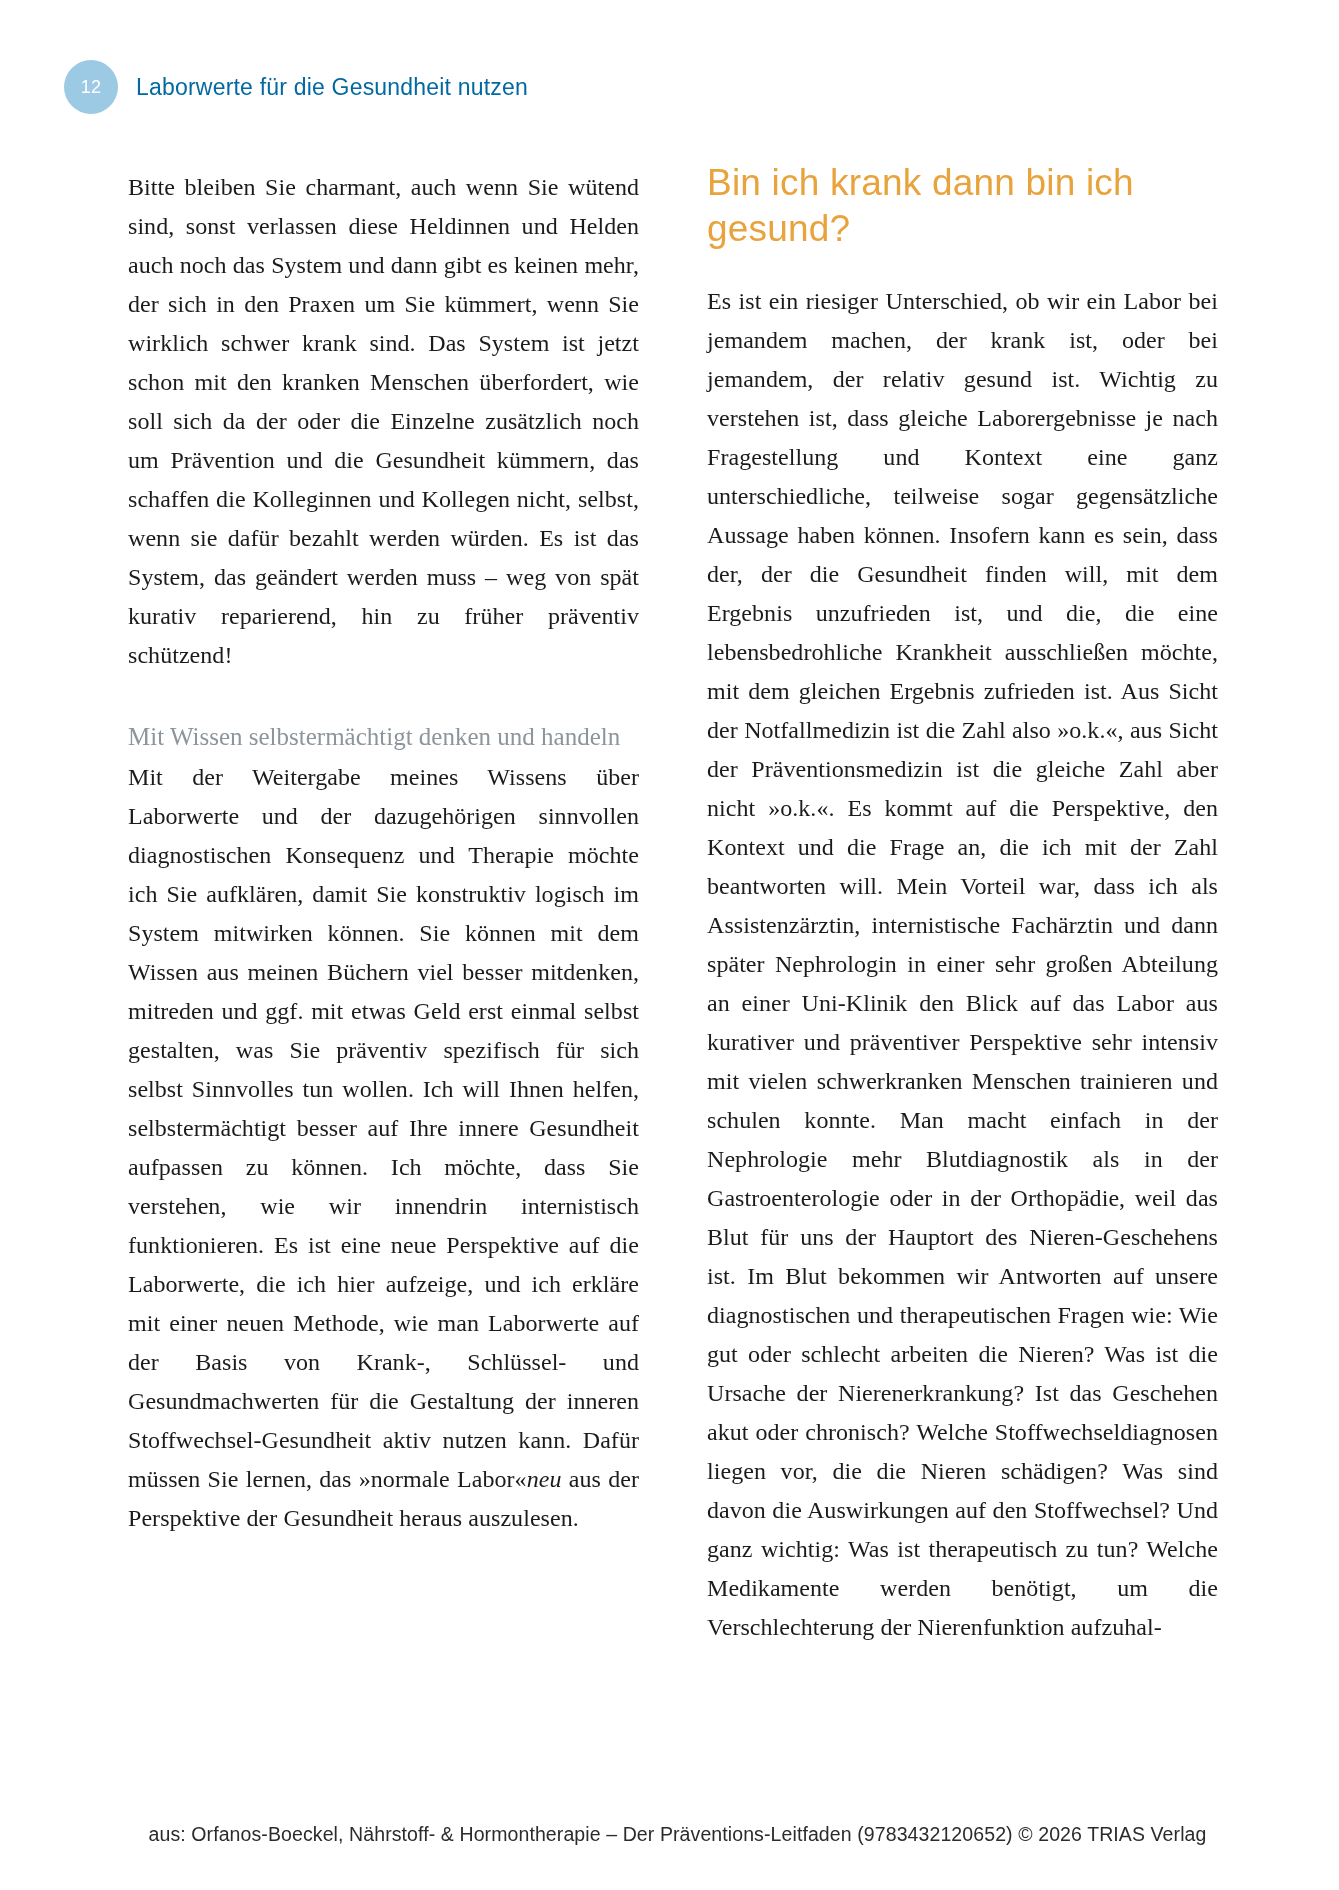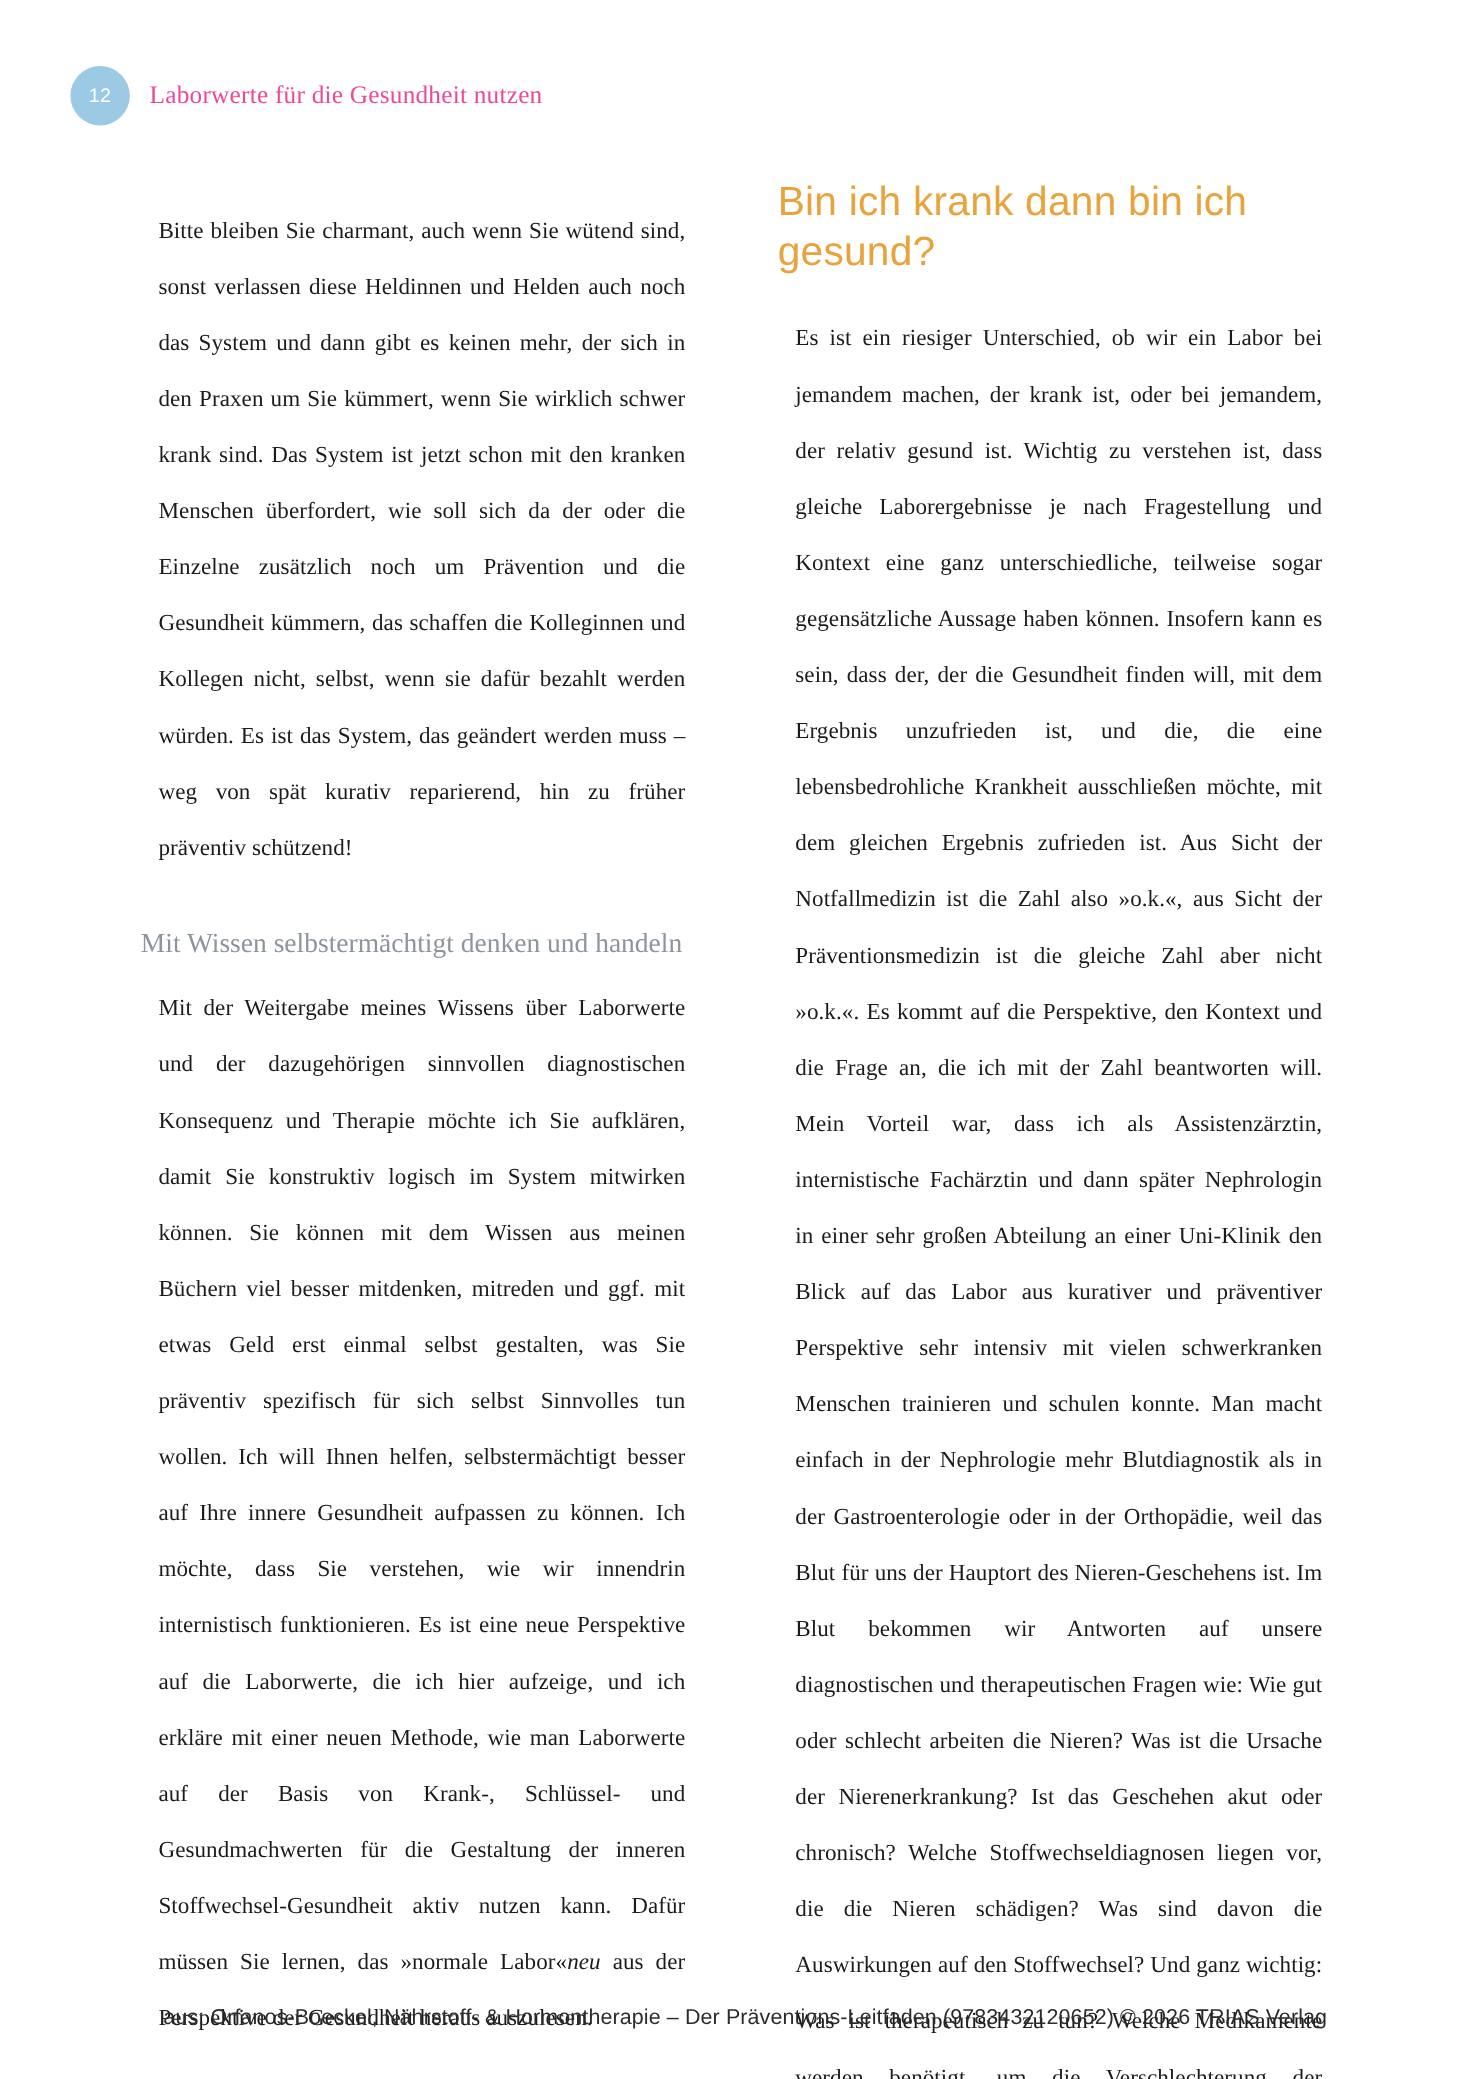--- a/index.html
+++ b/index.html
@@ -37,43 +37,43 @@
     background: #9cc9e4;
     color: #ffffff;
     font-family: "Liberation Sans", sans-serif;
     font-size: 18px;
     display: flex;
     align-items: center;
     justify-content: center;
     letter-spacing: 0.3px;
   }
   .running-head-title {
-    font-family: Liberation Serif, serif;
+    font-family: Liberation Sans, sans-serif;
     font-size: 23px;
-    color: #ec4899;
+    color: #0369a1;
     letter-spacing: 0.2px;
   }
 
   
   .columns {
     position: absolute;
     top: 168px;
     left: 128px;
     width: 1090px;
     display: flex;
     gap: 68px;
   }
   .col {
     width: 511px;
   }
 
   p.body {
-    margin: 16px;
-    font-size: 21px;
-    line-height: 51px;
+    margin: 0;
+    font-size: 24px;
+    line-height: 39px;
     text-align: justify;
     text-justify: inter-word;
     hyphens: manual;
     letter-spacing: 0.05px;
   }
 
   .subhead {
     margin: 44px 0 4px 0;
     font-family: Liberation Serif, serif;
     font-size: 25px;

